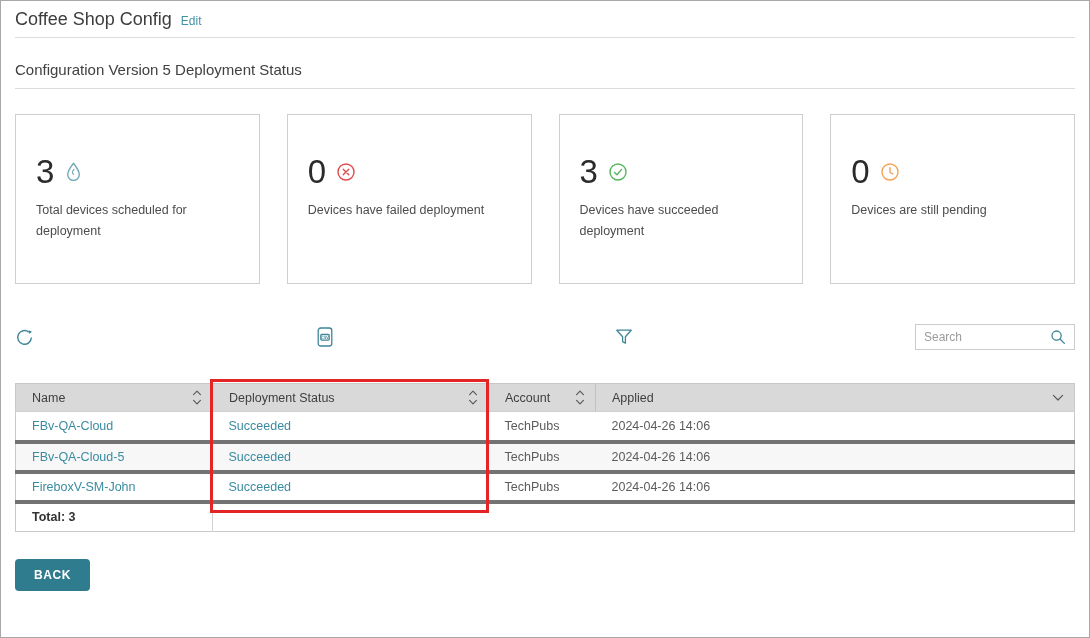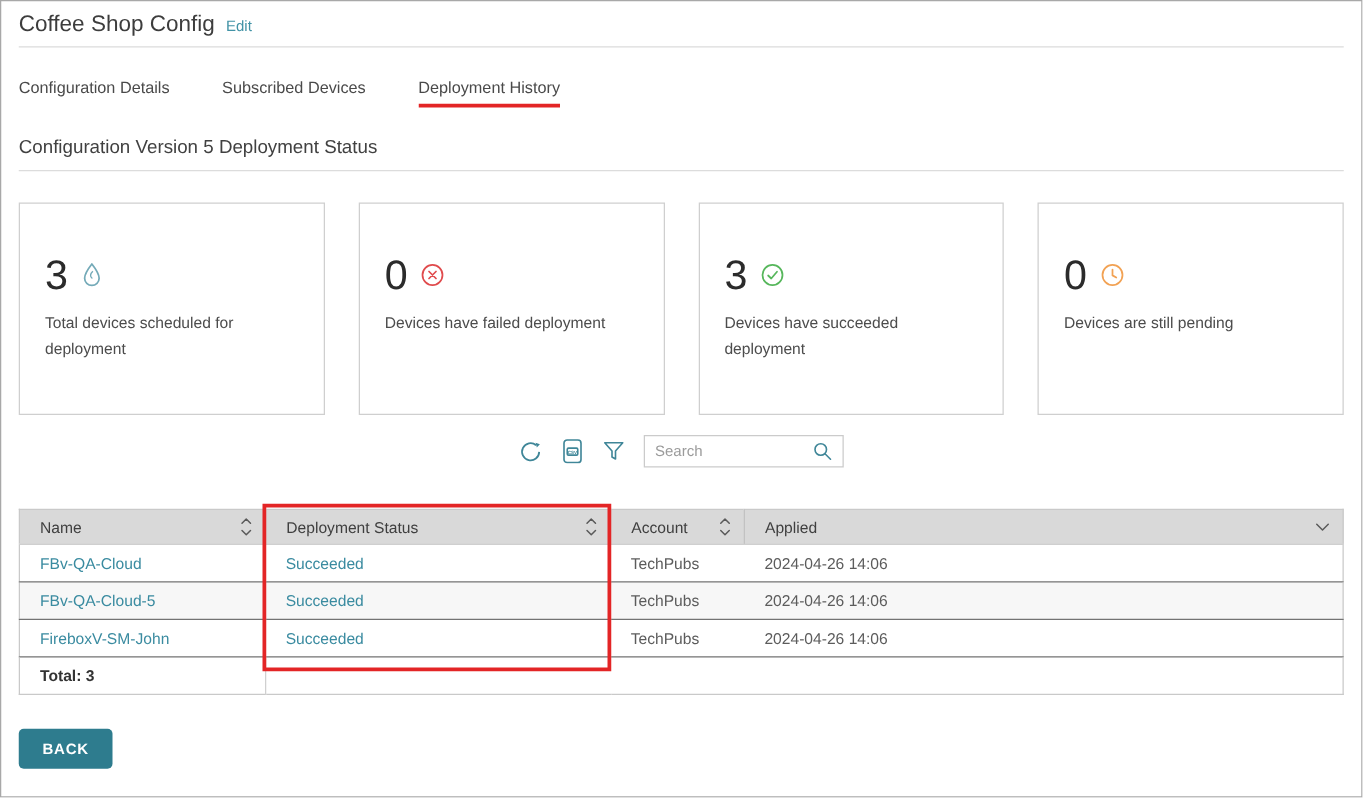--- a/index.html
+++ b/index.html
@@ -28,33 +28,33 @@
   .card-top { display:flex; align-items:center; gap:10px; }
   .card-value { font-size:33px; font-weight:400; color:#2b2b2b; line-height:1; }
   .card-label { margin-top:12px; font-size:12.5px; color:#4c4c4c; line-height:1.65; max-width:180px; }
   .icon { display:inline-flex; }
   .ic-drop { color:#74aab8; }
   .ic-failed { color:#e04b4d; }
   .ic-success { color:#57b75c; }
   .ic-pending { color:#f2a254; }
   .ic-tool { color:#3f8698; cursor:pointer; }
   
-  .toolbar { display:flex; justify-content:center; align-items:center; gap:15px; margin:16px 14px 0; }
+  .toolbar { display:flex; justify-content:space-between; align-items:center; gap:15px; margin:40px 14px 0; }
   .searchbox { width:160px; height:26px; border:1px solid #cbcbcb; display:flex; align-items:center; padding:0 8px; background:#fff; }
   .searchbox input { border:none; outline:none; flex:1; font-size:12px; color:#444; font-family:"Liberation Sans",sans-serif; min-width:0; }
   .searchbox input::placeholder { color:#9b9b9b; }
   
   .table-wrap { position:relative; margin:33px 14px 0; }
   table { width:100%; border-collapse:collapse; font-size:12.5px; border:1px solid #c9c9c9; }
   thead th { background:#d9d9d9; height:28px; font-weight:400; color:#3f3f3f; text-align:left; padding:0 10px 0 16px; border-right:1px solid #c2c2c2; border-bottom:1px solid #cfcfcf; cursor:pointer; }
   thead th:last-child { border-right:none; }
   .th-inner { display:flex; justify-content:space-between; align-items:center; }
   tbody td { height:30px; padding:0 16px; color:#5c5c5c; }
   tbody tr:nth-child(even) td { background:#f7f7f7; }
-  tbody tr td { border-bottom:1px solid #737373; }
+  tbody tr td { border-bottom:4px solid #737373; }
   a.cell-link { color:#3a8ba0; text-decoration:none; cursor:pointer; }
   tfoot td { height:30px; padding:1px 16px; background:#fff; border-top:1px solid #b3b3b3; }
   .total-cell { font-weight:bold; color:#333; border-right:1px solid #d0d0d0; }
   
   .annotation-box { position:absolute; left:195px; top:-4px; width:279px; height:134px; border:3px solid #e32526; pointer-events:none; }
   
   .footer { margin:27px 14px 0; }
   .back-button { background:#2e7c8e; color:#fff; border:none; border-radius:4px; font-family:"Liberation Sans",sans-serif; font-size:12px; font-weight:bold; letter-spacing:0.6px; padding:9px 19px; cursor:pointer; }
 </style>
 </head>
@@ -63,25 +63,20 @@
 <div class="page">
 
   <div class="page-header">
     <div class="title-row">
       <span class="page-title">Coffee Shop Config</span>
       <a class="edit-link">Edit</a>
     </div>
   </div>
   <hr class="divider title-divider">
 
-  <div class="tabs">
-    <div class="tab">Configuration Details</div>
-    <div class="tab">Subscribed Devices</div>
-    <div class="tab annotated">Deployment History</div>
-  </div>
 
   <div class="section-heading">Configuration Version 5 Deployment Status</div>
 
   <div class="cards">
     <div class="card">
       <div class="card-top">
         <span class="card-value">3</span>
         <span class="icon ic-drop">
           <svg width="19" height="22" viewBox="0 0 18 22" fill="none" stroke="currentColor" stroke-width="1.4" stroke-linejoin="round">
             <path d="M9 2.2 C 9 2.2 3.2 9.6 3.2 13.6 a5.8 5.8 0 0 0 11.6 0 C 14.8 9.6 9 2.2 9 2.2 Z"></path>

